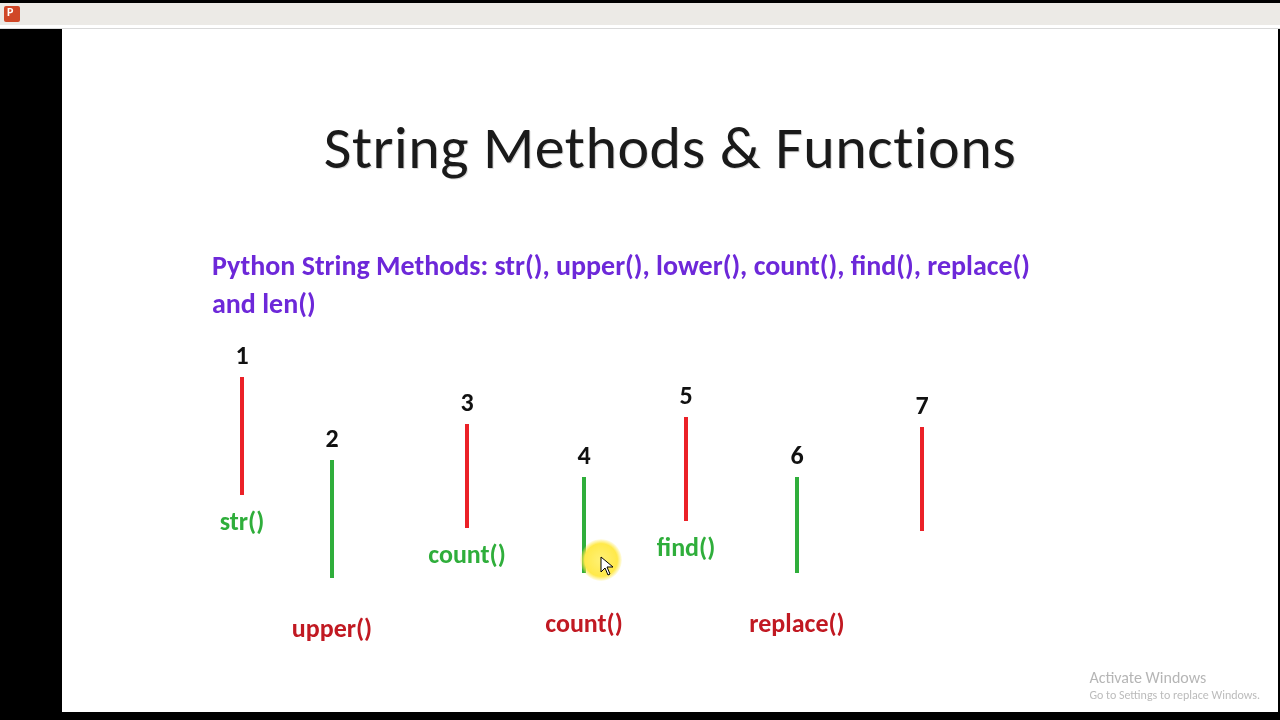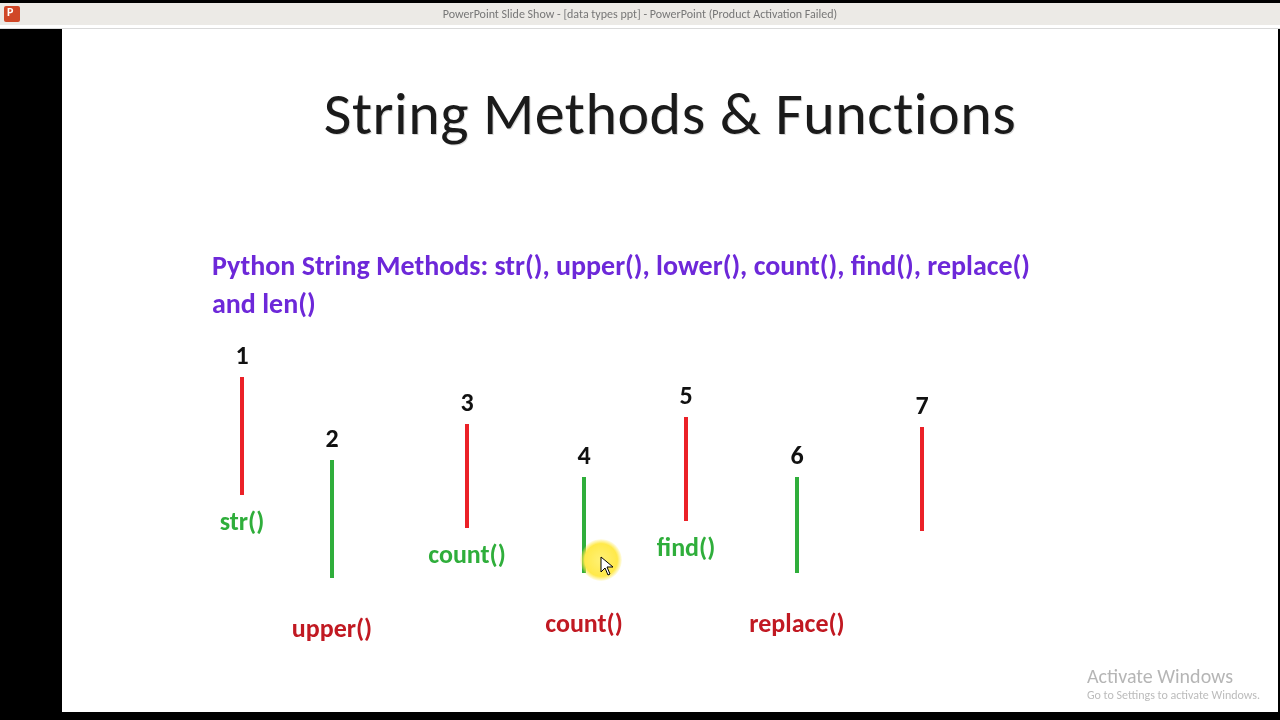--- a/index.html
+++ b/index.html
@@ -18,21 +18,21 @@
     .stage { position:absolute; left:0; right:0; top:29px; bottom:0; background:#000; }
     .left-matte  { position:absolute; left:0;  top:0; bottom:0; width:62px;  background:#000; }
     .right-matte { position:absolute; right:0; top:0; bottom:0; width:2px;   background:#000; }
     .bottom-matte{ position:absolute; left:62px; right:2px; bottom:0; height:8px; background:#000; }
 
     .slide { position:absolute; left:62px; right:2px; top:0; bottom:8px; background:#fff; }
 
     
     .slide h1 {
       font-weight:400; font-size:60px; color:#1a1a1a;
-      text-align:center; margin-top:48px;
+      text-align:center; margin-top:82px;
       text-shadow:1px 1px 0 rgba(0,0,0,.15);
       letter-spacing:.5px;
     }
     .subhead {
       font-weight:700; font-size:28px; color:#6d28d9;
       position:absolute; left:150px; top:218px; width:820px; line-height:1.35;
     }
 
     
     .diagram { position:absolute; left:0; right:0; top:310px; height:300px; }
@@ -55,39 +55,38 @@
       left:518px; top:510px;
       filter:blur(.3px);
     }
     .cursor-arrow {
       position:absolute; left:538px; top:527px; width:14px; height:20px;
     }
     .cursor-arrow svg { display:block; }
 
     
     .watermark { position:absolute; right:18px; bottom:10px; text-align:left; color:rgba(120,120,120,.55); line-height:1.2; }
-    .watermark .l1 { font-size:20px; color:rgba(120,120,120,.55); }
+    .watermark .l1 { font-size:16px; color:rgba(120,120,120,.55); }
     .watermark .l2 { font-size:12px; color:rgba(120,120,120,.5); }
 
     
     .c1 { left:105px;  top:0;  }
     .c2 { left:195px;  top:83px;}
     .c3 { left:330px;  top:47px;}
     .c4 { left:447px;  top:100px;}
     .c5 { left:549px;  top:40px;}
     .c6 { left:660px;  top:100px;}
     .c7 { left:785px;  top:50px;}
   </style>
 </head>
 <body>
 
 <div class="top-black"></div>
 <div class="title-bar">
   <span class="ppt-icon"></span>
-  <span class="title-text">PowerPoint Slide Show - [data types ppt] - PowerPoint (Product Activation Failed)</span>
 </div>
 <div class="ribbon-gap"></div>
 
 <div class="stage">
   <div class="left-matte"></div>
   <div class="right-matte"></div>
   <div class="bottom-matte"></div>
 
   <div class="slide">
     <h1>String Methods &amp; Functions</h1>
@@ -133,16 +132,16 @@
 
     <div class="cursor-glow"></div>
     <div class="cursor-arrow">
       <svg viewBox="0 0 14 20" width="14" height="20">
         <path d="M1 1 L1 16 L5 12 L8 19 L10 18 L7 11 L13 11 Z" fill="#fff" stroke="#000" stroke-width="1"></path>
       </svg>
     </div>
 
     <div class="watermark">
       <div class="l1">Activate Windows</div>
-      <div class="l2">Go to Settings to activate Windows.</div>
+      <div class="l2">Go to Settings to replace Windows.</div>
     </div>
   </div>
 </div>
 
 </body></html>

